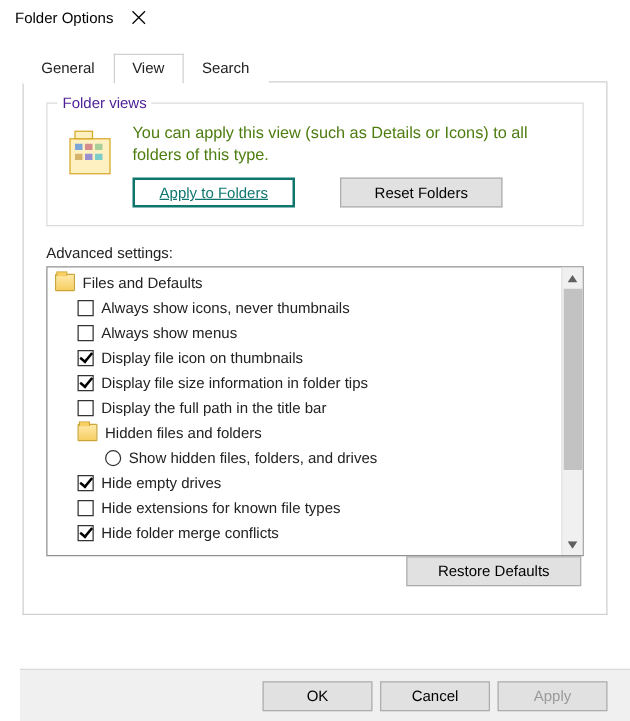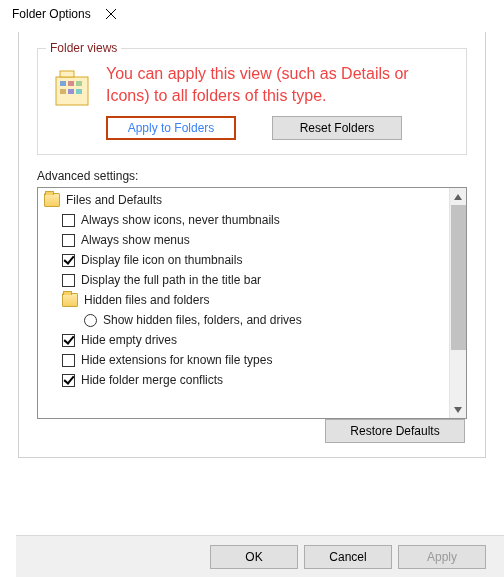--- a/index.html
+++ b/index.html
@@ -65,46 +65,47 @@
     padding: 14px 12px 14px 12px;
     margin-top: 6px;
     position: relative;
   }
   .groupbox .legend {
     position: absolute;
     top: -8px; left: 8px;
     background: #fff;
     padding: 0 4px;
     font-size: 12px;
-    color:#7f1d1d;
+    color:#4c1d95;
   }
   .fvrow { display:flex; gap: 12px; }
   .fvicon {
     width: 44px; height: 44px;
     display:flex; align-items:center; justify-content:center;
     flex: none;
     margin-top: 2px;
   }
-  .fvtext { font-size: 16px; line-height: 1.35; color:#ef4444; }
+  .fvtext { font-size: 13px; line-height: 1.35; color:#4d7c0f; }
   .fvbtns { display:flex; gap: 36px; margin-top: 10px; }
   .btn {
     height: 24px;
     min-width: 130px;
     border: 1px solid #adadad;
     background: #e1e1e1;
     font-size: 12px;
     font-family: inherit;
     padding: 0 16px;
     cursor: default;
     text-align:center;
   }
   .btn.primary {
-    border: 2px solid #c2410c;
+    border: 2px solid #0f766e;
     background: #fff;
-    color:#3b82f6;
+    color:#0f766e;
+    text-decoration:underline;
   }
   .btn.disabled { color:#9a9a9a; background:#e1e1e1; }
   .section-label {
     margin-top: 14px;
     font-size: 12px;
     color:#222;
   }
   
   .treewrap {
     border: 1px solid #919191;
@@ -224,20 +225,25 @@
   <div class="title">Folder Options</div>
   <div class="close">
     <svg width="12" height="12" viewBox="0 0 12 12">
       <line x1="1" y1="1" x2="11" y2="11" stroke="#000" stroke-width="1"></line>
       <line x1="11" y1="1" x2="1" y2="11" stroke="#000" stroke-width="1"></line>
     </svg>
   </div>
 </div>
 
 <div class="content">
+  <div class="tabstrip">
+    <div class="tab">General</div>
+    <div class="tab active">View</div>
+    <div class="tab">Search</div>
+  </div>
 
   <div class="tabpage">
 
     <div class="groupbox">
       <div class="legend">Folder views</div>
       <div class="fvrow">
         <div class="fvicon">
           <svg width="44" height="44" viewBox="0 0 44 44" class="grid-ic">
             <rect x="6" y="12" width="32" height="28" fill="#fff0c2" stroke="#d6a828"></rect>
             <rect x="10" y="6" width="14" height="6" fill="#fff0c2" stroke="#d6a828"></rect>
@@ -274,20 +280,24 @@
         </div>
         <div class="row indent1">
           <span class="checkbox"></span>
           <span>Always show menus</span>
         </div>
         <div class="row indent1">
           <span class="checkbox checked"></span>
           <span>Display file icon on thumbnails</span>
         </div>
         <div class="row indent1">
+          <span class="checkbox checked"></span>
+          <span>Display file size information in folder tips</span>
+        </div>
+        <div class="row indent1">
           <span class="checkbox"></span>
           <span>Display the full path in the title bar</span>
         </div>
 
         <div class="row indent1">
           <span class="folder-icon"></span>
           <span>Hidden files and folders</span>
         </div>
         <div class="row indent2">
           <span class="radio"></span>

